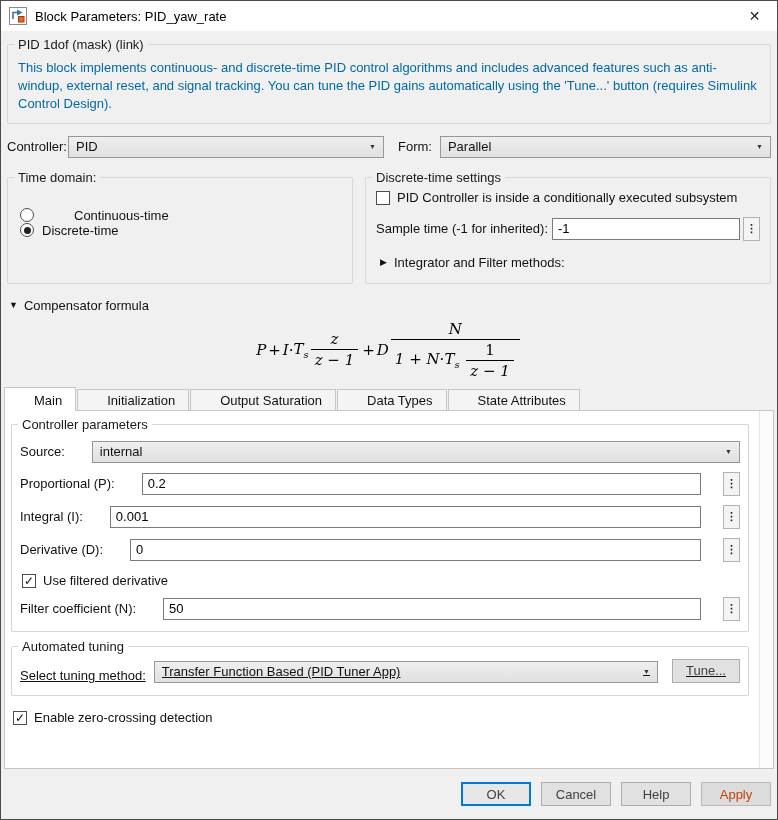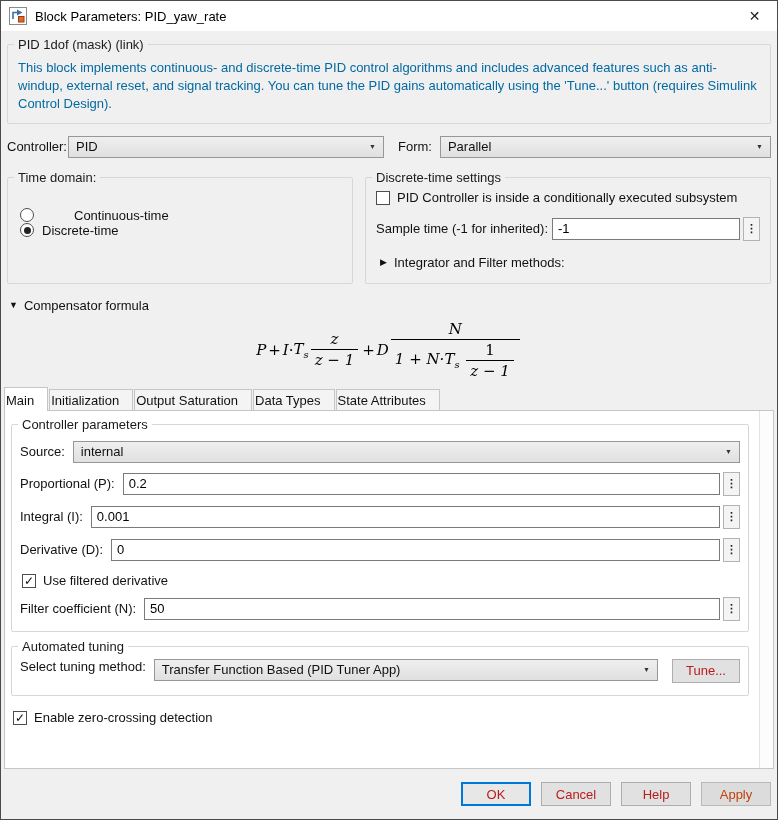--- a/index.html
+++ b/index.html
@@ -128,21 +128,21 @@
   .den-inline { display:inline-flex; align-items:center; }
 
   
   .tabs {
     flex: 0 0 23px;
     display: flex; align-items: flex-end;
     padding-left: 3px;
     position: relative; z-index: 2;
   }
   .tab {
-    padding: 3px 13px 3px 1px;
+    padding: 3px 13px 3px 29px;
     border: 1px solid #c6c6c6; border-bottom: none;
     background: #f4f4f4;
     margin-right: 1px;
     height: 21px; white-space: nowrap;
   }
   .tab.active {
     background: #ffffff;
     height: 24px; padding-top: 5px;
     margin-bottom: -1px;
     position: relative; z-index: 3;
@@ -156,32 +156,32 @@
     margin: 0 3px;
     position: relative; z-index: 1;
     padding: 4px 24px 0 6px;
   }
   .scroll-strip {
     position:absolute; top:0; right:0; bottom:0; width: 14px;
     background:#fcfcfc; border-left: 1px solid #e4e4e4;
   }
 
   .cp-group { padding: 12px 8px 10px 8px; }
-  .param-row { display:flex; align-items:center; margin-top: 9px; }
+  .param-row { display:flex; align-items:center; margin-top: 9px; gap: 19px; }
   .param-row .lbl { white-space:nowrap; margin-right: 8px; }
   .combo-source { flex: 1; }
   .cb-row { margin-top: 11px; margin-left: 2px; }
 
   .at-group { padding: 12px 8px 12px 8px; margin-top: 14px; }
-  .at-row { display:flex; align-items:flex-start; }
+  .at-row { display:flex; align-items:flex-end;text-decoration:underline; }
   .at-row .lbl { white-space:nowrap; margin-right: 8px; }
   .combo-method { flex: 1; }
   .btn {
     height: 24px; background: #e1e1e1; border: 1px solid #adadad;
-    font-family: "Liberation Sans", sans-serif; font-size: 13px; color:#b91c1c;
+    font-family: "Liberation Sans", sans-serif; font-size: 13px; color:#404040;
     display:inline-flex; align-items:center; justify-content:center;
   }
   .tune-btn { width: 68px; margin-left: 14px; flex:none; }
 
   .zc-row { margin-top: 14px; margin-left: 2px; }
 
   
   .footer {
     flex: 0 0 50px;
     background: #f0f0f0;

